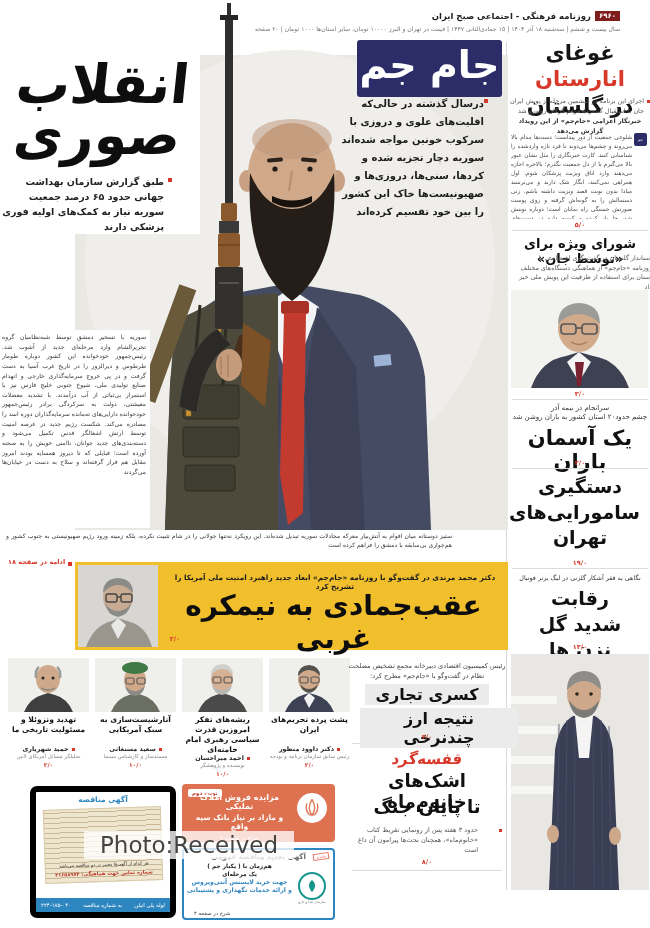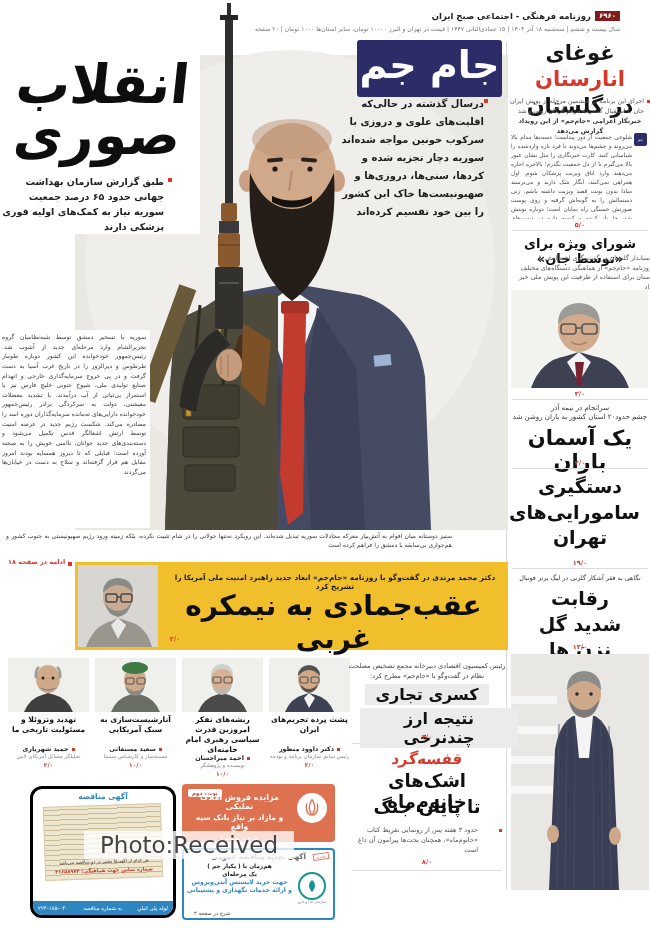--- a/index.html
+++ b/index.html
@@ -66,21 +66,21 @@
   .oppage{font-size:6px;color:#d7382a;font-weight:bold;margin-top:2px;}
   
   .eco{left:348px;width:158px;text-align:center;z-index:3;}
   .eco-kicker{top:662px;font-size:6.6px;color:#444;line-height:1.5;direction:rtl;}
   .chip{display:inline-block;background:#ebebeb;padding:1px 10px;font-size:16px;font-weight:bold;color:#111;direction:rtl;}
   .cult-logo{top:750px;font-size:15px;font-weight:bold;color:#d7382a;transform:skewX(-8deg);direction:rtl;}
   .cult-t{font-size:18px;font-weight:bold;color:#101010;direction:rtl;}
   .cult-bullet{top:826px;left:352px;width:150px;display:flex;gap:21px;font-size:6.6px;color:#555;
                line-height:1.5;direction:rtl;text-align:right;z-index:3;}
   
-  .adA{left:30px;top:786px;width:146px;height:132px;border:3px solid #000000;border-radius:12px;
+  .adA{left:30px;top:786px;width:146px;height:132px;border:6px solid #000000;border-radius:7px;
        background:#fff;box-sizing:border-box;overflow:hidden;z-index:2;}
   .adA-h{text-align:center;font-size:7.5px;font-weight:bold;color:#2e86c1;margin-top:3px;direction:rtl;}
   .adA-paper{width:116px;height:72px;background:#efe6cf;border:1px solid #d8c9a8;margin:4px auto 0;
              transform:rotate(-2deg);position:relative;
              background-image:repeating-linear-gradient(0deg,rgba(0,0,0,0) 0 4px,#c9b896 4px 5px);}
   .adA-note{position:absolute;bottom:14px;width:100%;text-align:center;font-size:4.6px;color:#333;direction:rtl;}
   .adA-phone{position:absolute;bottom:5px;width:100%;text-align:center;font-size:5px;color:#c0392b;font-weight:bold;direction:rtl;}
   .adA-f{position:absolute;bottom:0;left:0;right:0;height:14px;background:#2e86c1;color:#fff;
          display:flex;justify-content:space-between;align-items:center;padding:0 5px;font-size:5.4px;direction:rtl;}
   .adB1{left:182px;top:784px;width:153px;height:58px;background:#de7150;border-radius:4px;color:#fff;

